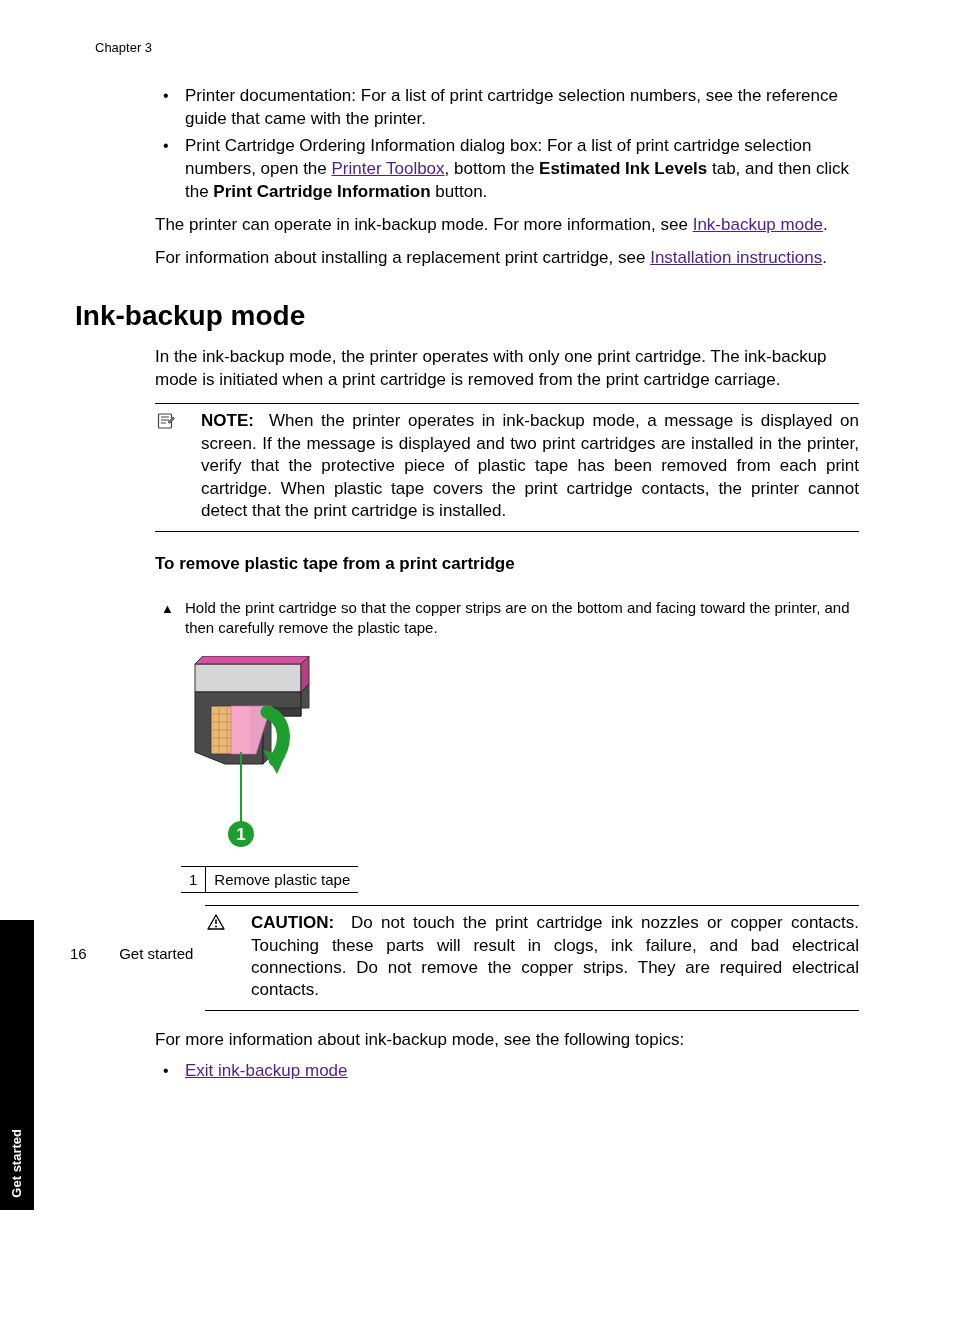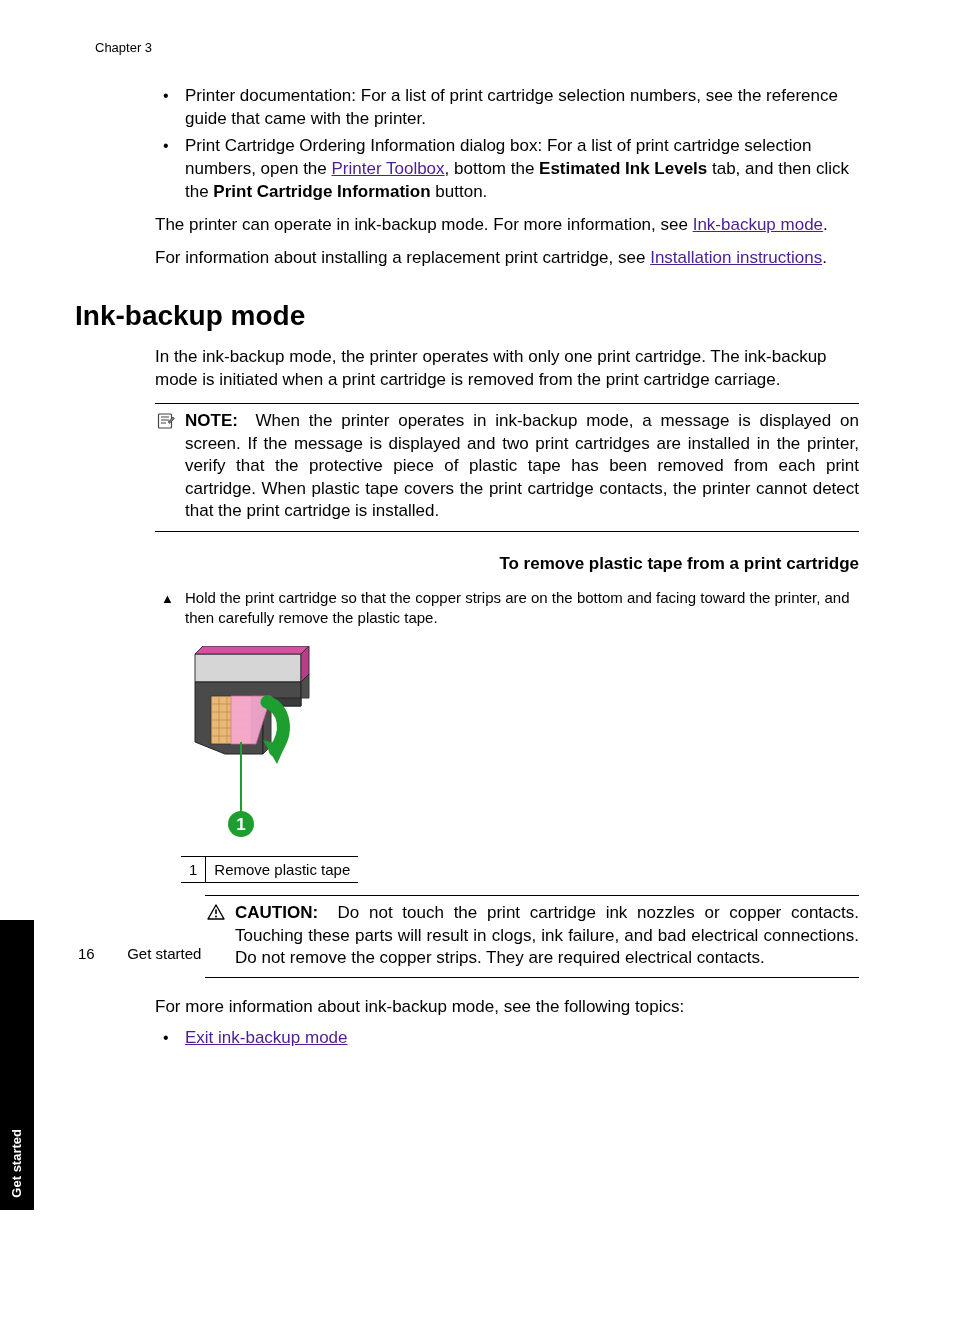--- a/index.html
+++ b/index.html
@@ -8,35 +8,35 @@
   .chapter-label { font-size: 13px; margin-bottom: 30px; margin-left: 20px; }
   .body-indent { margin-left: 80px; }
   .bullet-list { list-style: none; margin-bottom: 10px; }
   .bullet-list li { position: relative; padding-left: 30px; font-size: 17px; line-height: 1.35; margin-bottom: 4px; }
   .bullet-list li::before { content: "•"; position: absolute; left: 8px; top: 0; font-size: 16px; }
   .para { font-size: 17px; line-height: 1.35; margin-top: 10px; margin-bottom: 8px; }
   a.link { color: #4c1d95; text-decoration: underline; }
   .bold { font-weight: bold; }
   h2.section { font-size: 28px; font-weight: bold; margin: 30px 0 14px 0; }
   .note-box, .caution-box { border-top: 1px solid #000; border-bottom: 1px solid #000; padding: 6px 0 8px 0; margin: 12px 0 18px 0; }
-  .note-row, .caution-row { display: flex; align-items: flex-start; gap: 8px; justify-content: space-between; }
+  .note-row, .caution-row { display: flex; align-items: flex-start; gap: 24px; justify-content: space-between; }
   .note-icon, .caution-icon { flex: 0 0 22px; display: flex; justify-content: center; padding-top: 2px; }
   .note-text, .caution-text { font-size: 17px; line-height: 1.32; text-align: justify; }
-  .subhead { font-size: 17px; font-weight: bold; margin-top: 22px; margin-bottom: 14px; text-align: right; }
+  .subhead { font-size: 17px; font-weight: bold; margin-top: 22px; margin-bottom: 24px; }
   .step-list { list-style: none; }
   .step-list li { position: relative; padding-left: 30px; font-size: 15px; line-height: 1.35; }
   .step-list li::before { content: "▲"; position: absolute; left: 6px; top: 2px; font-size: 13px; }
   .figure-wrap { margin: 18px 0 10px 26px; }
   .legend-table { border-collapse: collapse; margin-top: 6px; border-top: 1px solid #000; border-bottom: 1px solid #000; }
   .legend-table td { padding: 4px 8px; font-size: 15px; }
   .legend-table td:first-child { border-right: 1px solid #000; text-align: center; }
   .caution-indent { margin-left: 50px; }
   .side-tab { position: absolute; left: 0; top: 920px; width: 34px; height: 290px; background: #000; }
   .side-tab-text { color: #fff; font-size: 13px; font-weight: bold; writing-mode: vertical-rl; text-orientation: mixed; position: absolute; bottom: 12px; left: 9px; transform: rotate(180deg); }
-  .footer { position: absolute; bottom: 60px; left: 78px; font-size: 15px; }
+  .footer { position: absolute; bottom: 60px; left: 70px; font-size: 15px; }
   .footer-pn { display: inline-block; width: 45px; }
 </style>
 </head>
 <body>
 
 <div class="page">
 
   <div class="chapter-label">Chapter 3</div>
 
   <div class="body-indent">

